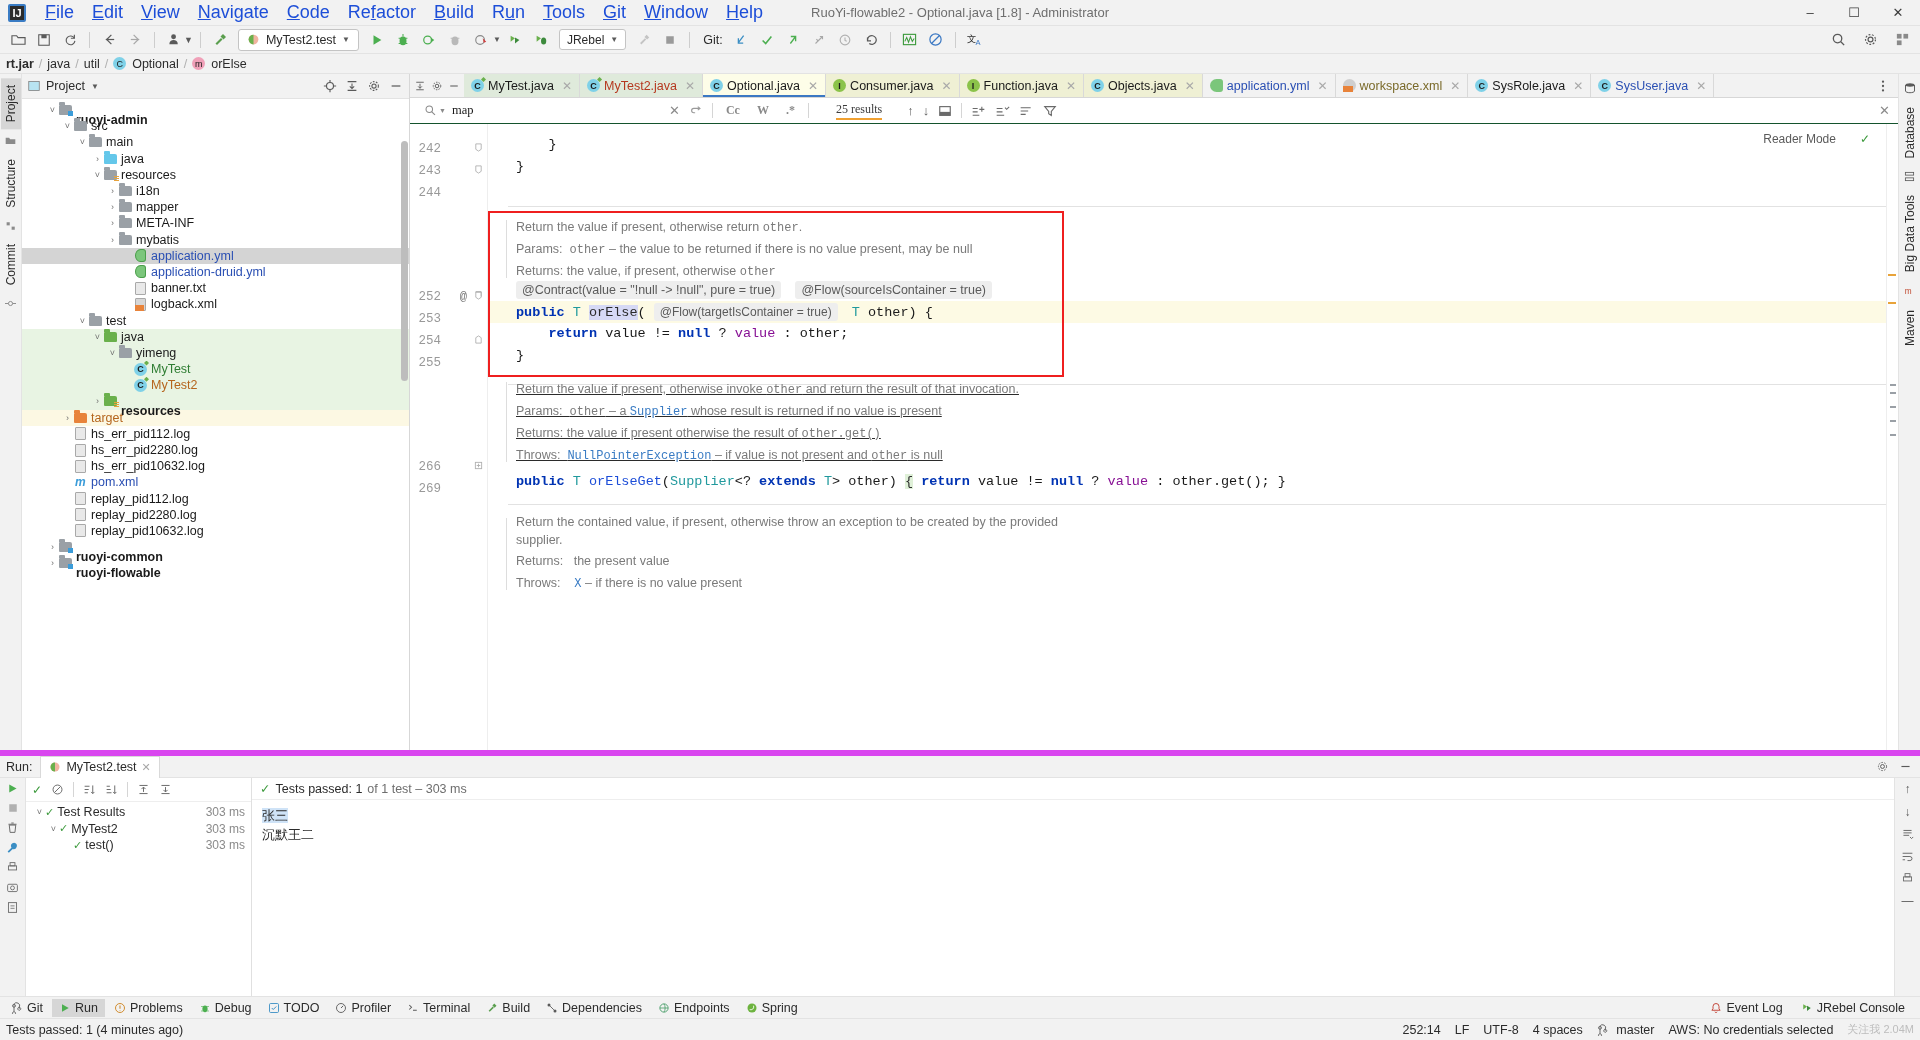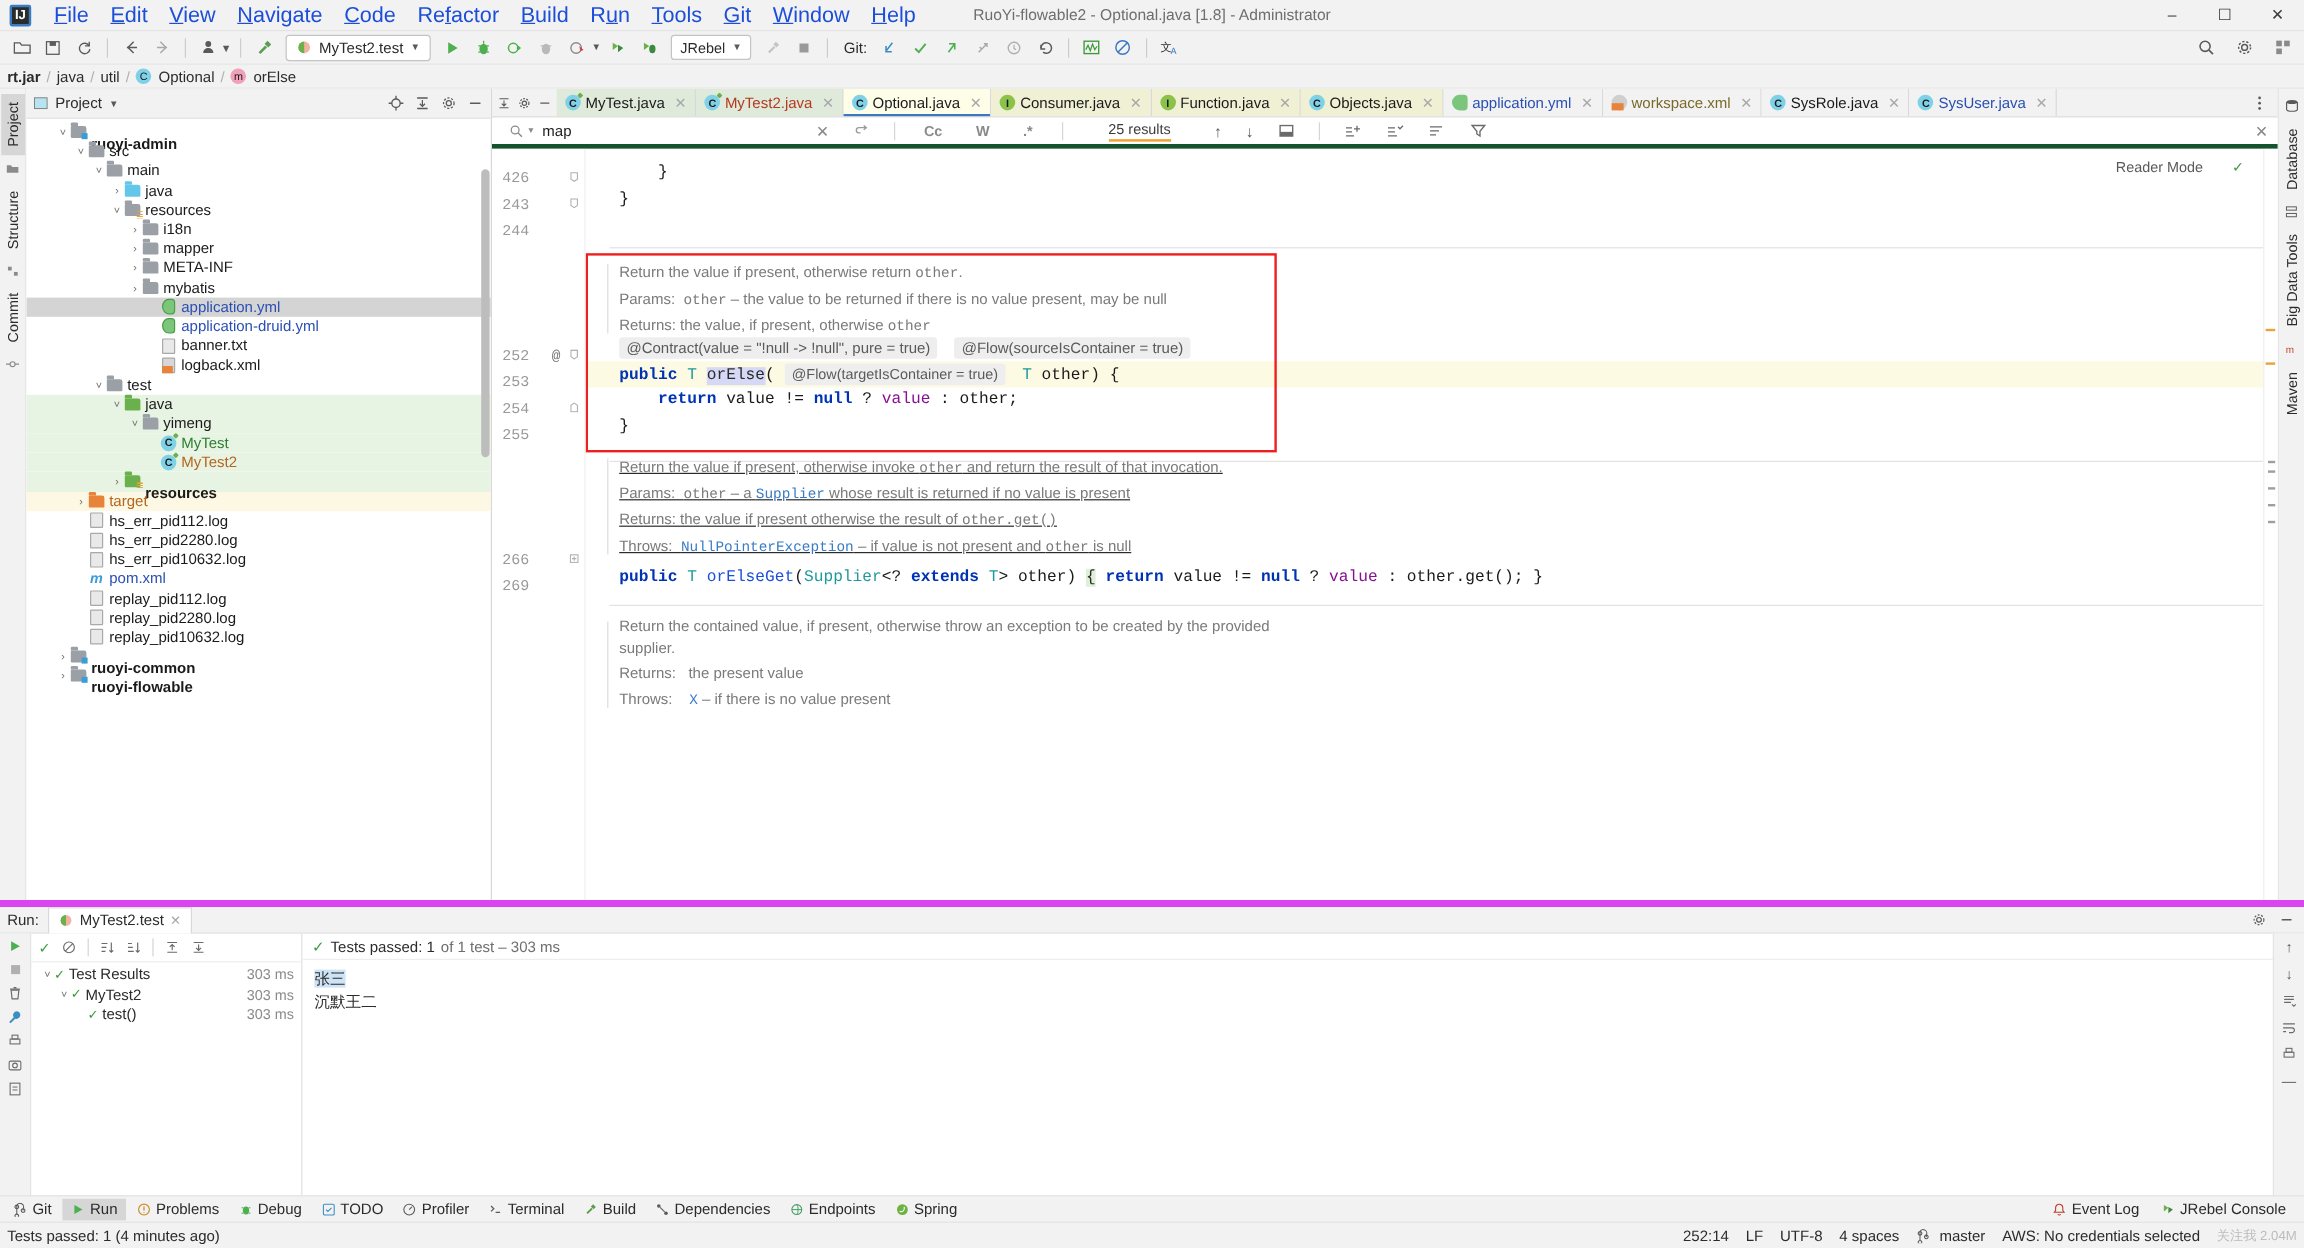--- a/index.html
+++ b/index.html
@@ -173,21 +173,21 @@
   .ticon.test::after{content:'';position:absolute;top:-2px;right:-2px;width:5px;height:5px;
     background:#6ab04c;clip-path:polygon(50% 0,100% 50%,50% 100%,0 50%);}
   .ticon.yml { background:#7bc67b;border-radius:50% 3px 3px 50%; }
   .ticon.xml { background:#cfcfcf; }
   .ticon.xml::after{content:'';position:absolute;left:0;bottom:0;width:10px;height:6px;background:#e8833a;}
   .tabbar-right { margin-left:auto; display:flex; align-items:center; padding:0 8px; color:#666; }
 
   
   .searchbar {
     height:26px; background:#fff; display:flex; align-items:center;
-    border-bottom:4px solid #14532d; padding-left:10px; gap:20px; flex:0 0 26px;
+    border-bottom:1px solid #14532d; padding-left:10px; gap:9px; flex:0 0 26px;font-family:Liberation Serif, serif;
   }
   .search-input-wrap {
     display:flex; align-items:center; gap:6px; flex:0 0 268px; height:22px; padding:0 4px;
   }
   .search-val { font-size:12.5px; color:#1a1a1a; }
   .sb-icon { color:#8a8a8a; font-size:13px; cursor:default; }
   .sb-icon.strong { color:#5a5a5a; }
   .sb-sep { width:1px; height:15px; background:#d5d5d5; }
   .sb-toggle { font-size:12px; color:#8a8a8a; padding:1px 4px; font-weight:bold; }
   .results-count { font-size:12px; color:#3c3c3c; border-bottom:2px solid #f0a030; padding-bottom:1px; }
@@ -967,21 +967,21 @@
       </div>
 
       <div class="code-wrap">
 
         <div class="reader-strip" style="right:18px;top:4px;">
           <span>Reader Mode</span>
           <span style="color:#3c9a3c;">✓</span>
         </div>
 
         <div class="gutter">
-          <div class="gnum" style="top:18px;">426</div>
+          <div class="gnum" style="top:18px;">242</div>
           <div class="gnum" style="top:40px;">243</div>
           <div class="gnum" style="top:62px;">244</div>
           <div class="gnum" style="top:166px;">252</div>
           <div class="gnum" style="top:188px;">253</div>
           <div class="gnum" style="top:210px;">254</div>
           <div class="gnum" style="top:232px;">255</div>
           <div class="gnum" style="top:336px;">266</div>
           <div class="gnum" style="top:358px;">269</div>
           <div class="gmark" style="top:166px;right:20px;color:#777;font-size:12px;">@</div>
 

